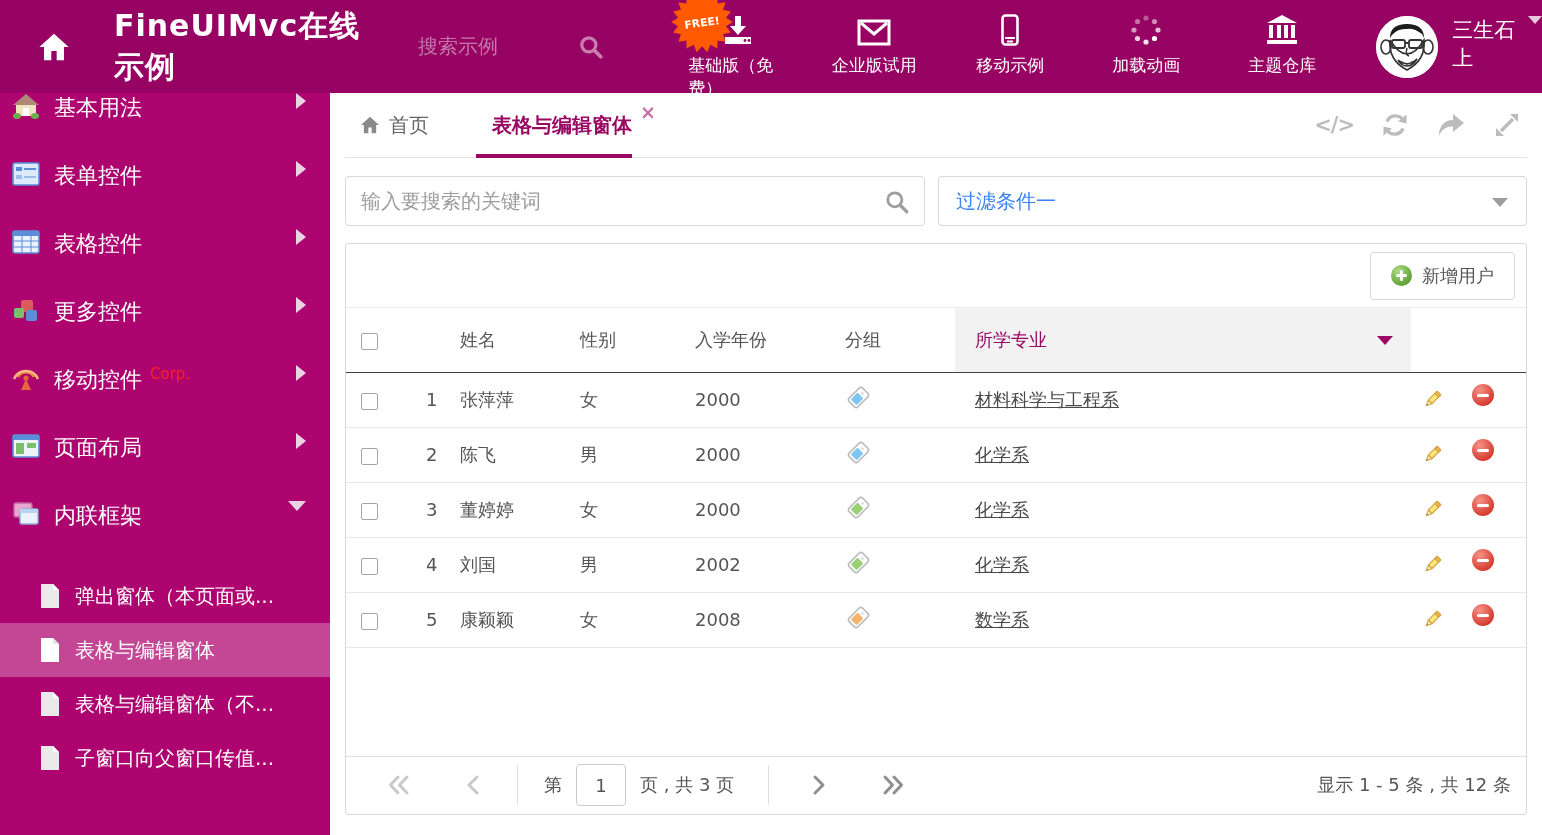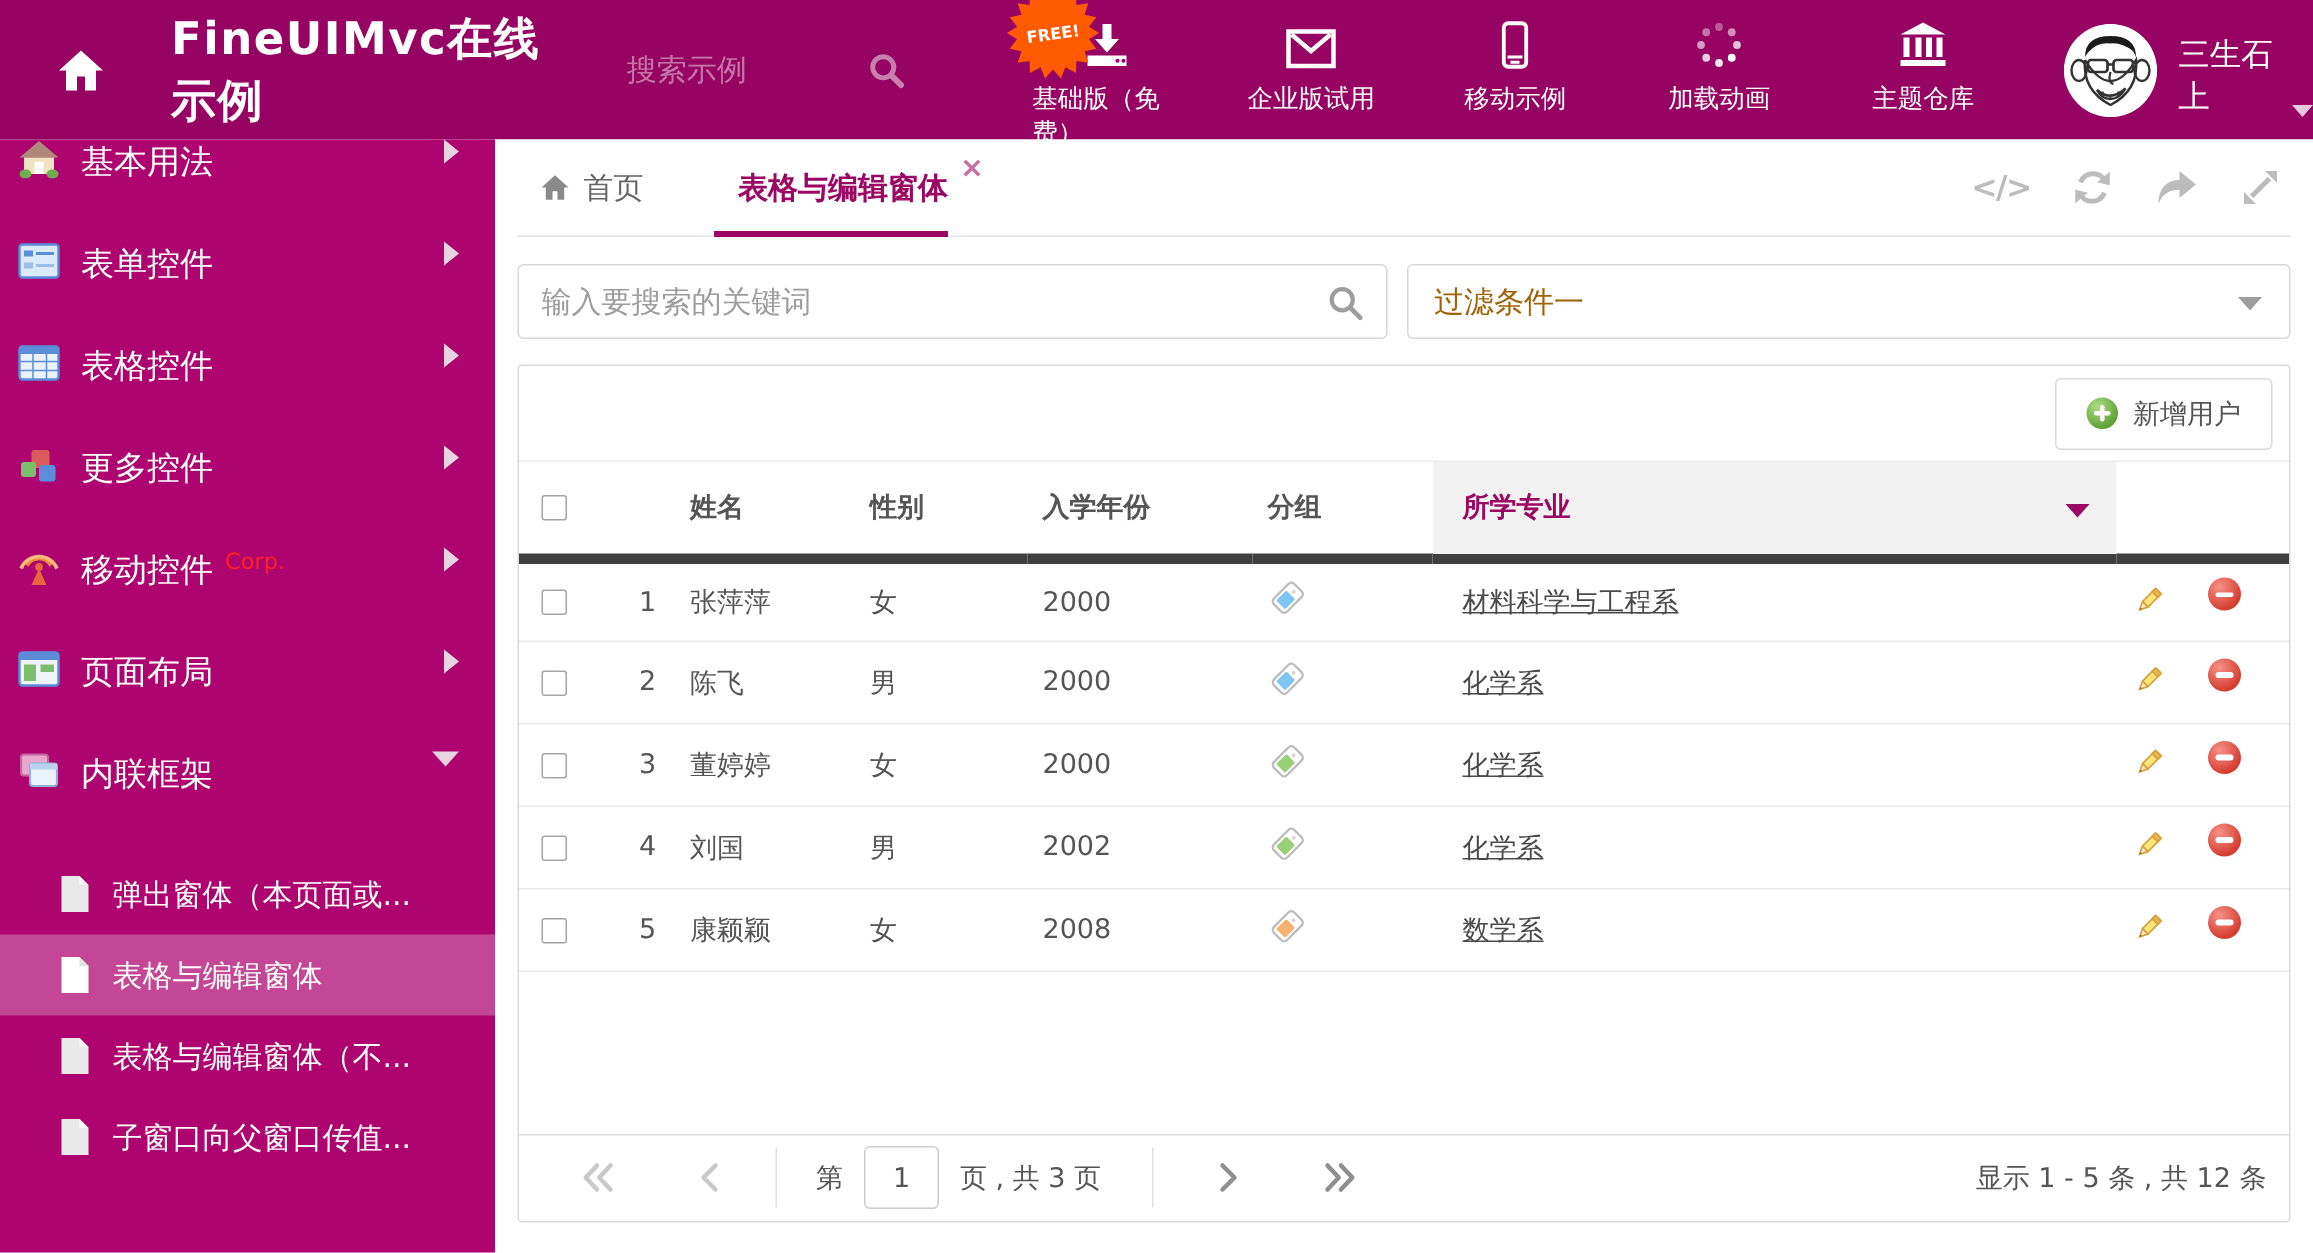--- a/index.html
+++ b/index.html
@@ -15,21 +15,21 @@
   .topsearch input { background:transparent; border:none; outline:none; color:rgba(255,255,255,.85);
     font-size:20px; width:150px; font-family:inherit; }
   .topsearch input::placeholder { color:rgba(255,255,255,.45); }
   .topsearch svg { margin-left:10px; }
   .topnav { display:flex; align-items:flex-start; margin-left:72px; gap:36px; }
   .navitem { position:relative; display:flex; flex-direction:column; align-items:center; gap:8px;
     color:#fff; font-size:17px; cursor:pointer; padding-top:18px; min-width:100px; }
   .navitem .nicon { height:34px; display:flex; align-items:flex-end; }
   .free-badge { position:absolute; left:-18px; top:-4px; width:64px; height:64px; z-index:5; }
   .free-badge text { font-size:17px; font-weight:bold; fill:#fff; }
-  .userbox { display:flex; align-items:flex-end; margin-left:44px; }
+  .userbox { display:flex; align-items:flex-start; margin-left:44px; }
   .avatar { width:62px; height:62px; border-radius:50%; background:#fff; overflow:hidden; flex:0 0 62px; }
   .username { color:#fff; font-size:21px; margin-left:14px; }
   .caret-down-white { width:0; height:0; border-left:7px solid transparent; border-right:7px solid transparent;
     border-top:8px solid #e9c9de; margin-left:10px; display:inline-block; }
 
   
   .sidebar { position:absolute; left:0; top:93px; width:330px; height:742px; background:#AE0470; }
   .side-item { height:68px; display:flex; align-items:flex-start; padding:0 24px 0 12px; color:#fff;
     font-size:22px; cursor:pointer; }
   .side-item .sicon { width:28px; height:26px; margin-right:14px; flex:0 0 28px; }
@@ -57,39 +57,39 @@
   .tool { color:#bcbcbc; cursor:pointer; display:flex; align-items:center; }
   .code-icon::before { content:"</>"; font-size:21px; font-weight:bold; letter-spacing:-1px; }
 
   .filterrow { display:flex; margin-top:18px; gap:13px; }
   .searchbox { position:relative; width:580px; height:50px; border:1px solid #d7d7d7; border-radius:4px; background:#fff; }
   .searchbox input { border:none; outline:none; width:500px; height:48px; padding-left:15px; font-size:20px;
     color:#555; font-family:inherit; background:transparent; }
   .searchbox input::placeholder { color:#9d9d9d; }
   .searchbox .mag { position:absolute; right:14px; top:12px; }
   .dropdown { position:relative; flex:1; height:50px; border:1px solid #d7d7d7; border-radius:4px;
-    display:flex; align-items:center; padding-left:17px; font-size:20px; color:#a16207; cursor:pointer; }
+    display:flex; align-items:center; padding-left:17px; font-size:20px; color:#3b82f6; cursor:pointer; }
   .caret-gray { position:absolute; right:18px; top:21px; width:0; height:0; border-left:8px solid transparent;
     border-right:8px solid transparent; border-top:9px solid #9d9d9d; }
 
   .gridpanel { margin-top:17px; border:1px solid #d9d9d9; border-radius:3px; }
   .gridtoolbar { height:64px; display:flex; align-items:center; padding:0 11px; border-bottom:1px solid #ececec; }
   .gbtn { height:48px; display:flex; align-items:center; gap:10px; padding:0 20px; background:#fff;
     border:1px solid #d9d9d9; border-radius:4px; font-size:18px; color:#555; cursor:pointer; font-family:inherit; }
   .gbtn.add { margin-left:auto; }
   .ico-minus, .ico-plus { position:relative; width:21px; height:21px; border-radius:50%; flex:0 0 21px; }
   .ico-minus { background:radial-gradient(circle at 35% 28%, #F59287, #DC4437 70%); }
   .ico-minus::after { content:""; position:absolute; left:5px; top:9px; width:11px; height:3px; background:#fff; border-radius:2px; }
   .ico-plus { background:radial-gradient(circle at 35% 28%, #AFDC82, #5FA339 70%); }
   .ico-plus::before { content:""; position:absolute; left:5px; top:9px; width:11px; height:3px; background:#fff; border-radius:2px; }
   .ico-plus::after { content:""; position:absolute; left:9px; top:5px; width:3px; height:11px; background:#fff; border-radius:2px; }
 
   table.grid { width:100%; border-collapse:collapse; table-layout:fixed; }
-  .grid th { height:64px; font-weight:bold; font-size:18px; color:#555; text-align:left;
-    padding-left:10px; border-bottom:7px solid #404040; cursor:pointer; }
+  .grid th { height:64px; font-weight:normal; font-size:18px; color:#555; text-align:left;
+    padding-left:10px; border-bottom:1px solid #404040; cursor:pointer; }
   .grid th.th-check, .grid td.c-check { padding-left:15px; }
   .grid th.th-major { background:#f2f2f2; color:#9A0864; padding-left:20px; position:relative; }
   .caret-accent { position:absolute; right:18px; top:28px; width:0; height:0; border-left:8px solid transparent;
     border-right:8px solid transparent; border-top:9px solid #9A0864; }
   .grid td { height:55px; font-size:18px; color:#555; padding-left:10px; border-bottom:1px solid #e9e9e9; }
   .grid td.c-num { padding-left:16px; }
   .grid td.c-major { padding-left:20px;margin-top:14px; }
   .grid a { color:#4a4a4a; text-decoration:underline; cursor:pointer; }
   .checkbox { display:inline-block; width:17px; height:17px; border:1px solid #a5a5a5; border-radius:2px;
     background:#fff; cursor:pointer; vertical-align:middle; }

